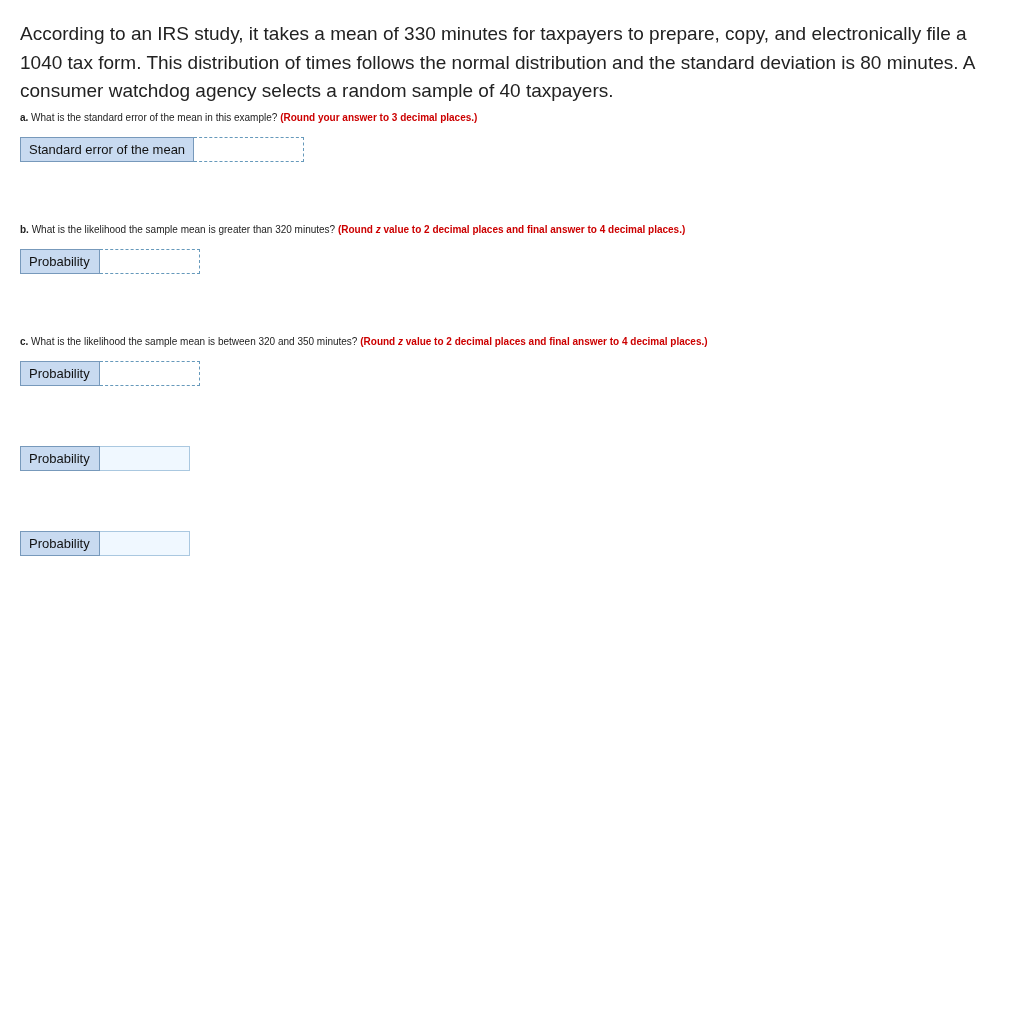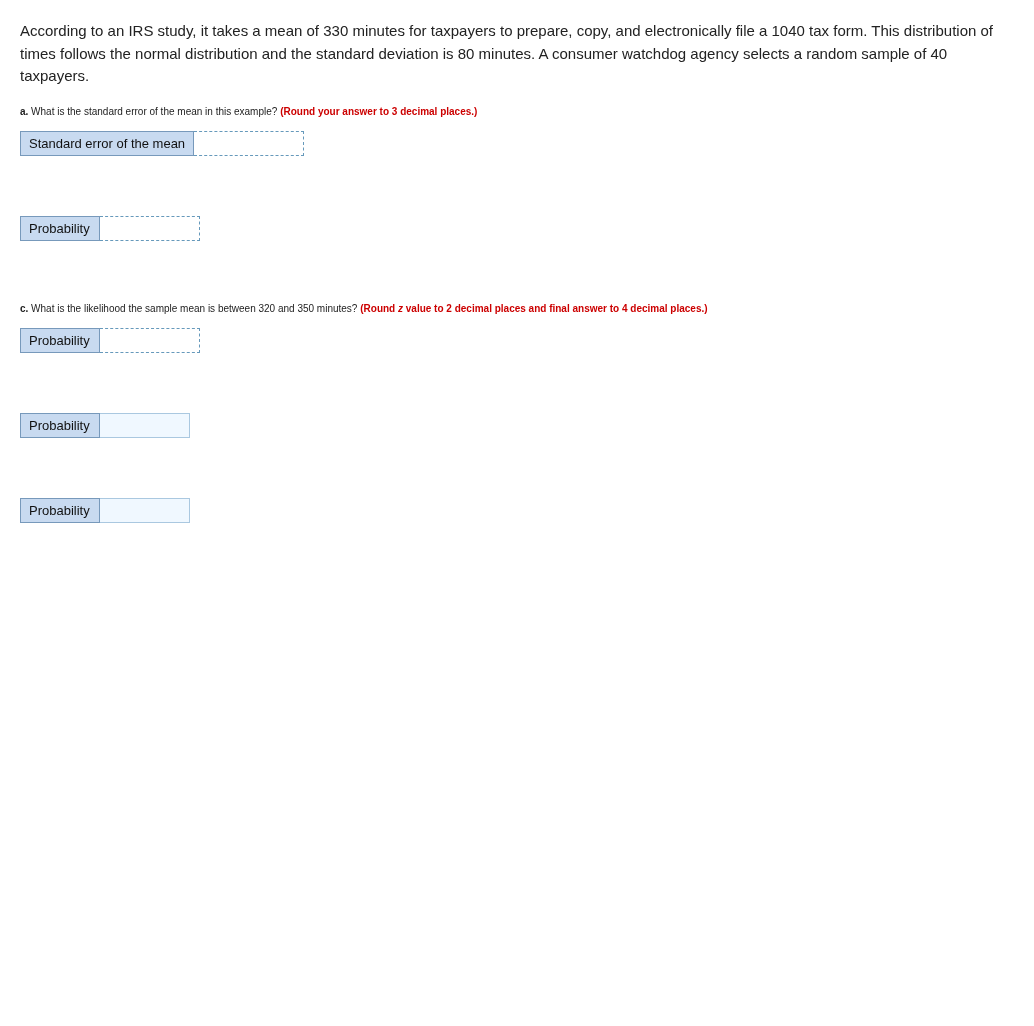--- a/index.html
+++ b/index.html
@@ -13,22 +13,22 @@
       font-size: 14px;
       color: #222;
       background: #fff;
       padding: 20px;
       width: 1034px;
       min-height: 1026px;
     }
 
     .intro-text {
       line-height: 1.5;
-      margin-bottom: 16px;
-      font-size: 15px;
+      margin-bottom: 4px;
+      font-size: 19px;
     }
 
     .question-block {
       margin-bottom: 60px;
     }
 
     .question-text {
       font-size: 10px;
       line-height: 1.5;
       margin-bottom: 12px;
@@ -93,20 +93,25 @@
     What is the standard error of the mean in this example?
     <span class="red-instruction">(Round your answer to 3 decimal places.)</span>
   </p>
   <div class="input-row">
     <span class="input-label">Standard error of the mean</span>
     <input type="text" class="input-field input-field-sem" value="" style="">
   </div>
 </div>
 
 <div class="question-block">
+  <p class="question-text">
+    <span class="question-label">b.</span>
+    What is the likelihood the sample mean is greater than 320 minutes?
+    <span class="red-instruction">(Round <em>z</em> value to 2 decimal places and final answer to 4 decimal places.)</span>
+  </p>
   <div class="input-row">
     <span class="input-label">Probability</span>
     <input type="text" class="input-field input-field-wide" value="" style="">
   </div>
 </div>
 
 <div class="question-block">
   <p class="question-text">
     <span class="question-label">c.</span>
     What is the likelihood the sample mean is between 320 and 350 minutes?

